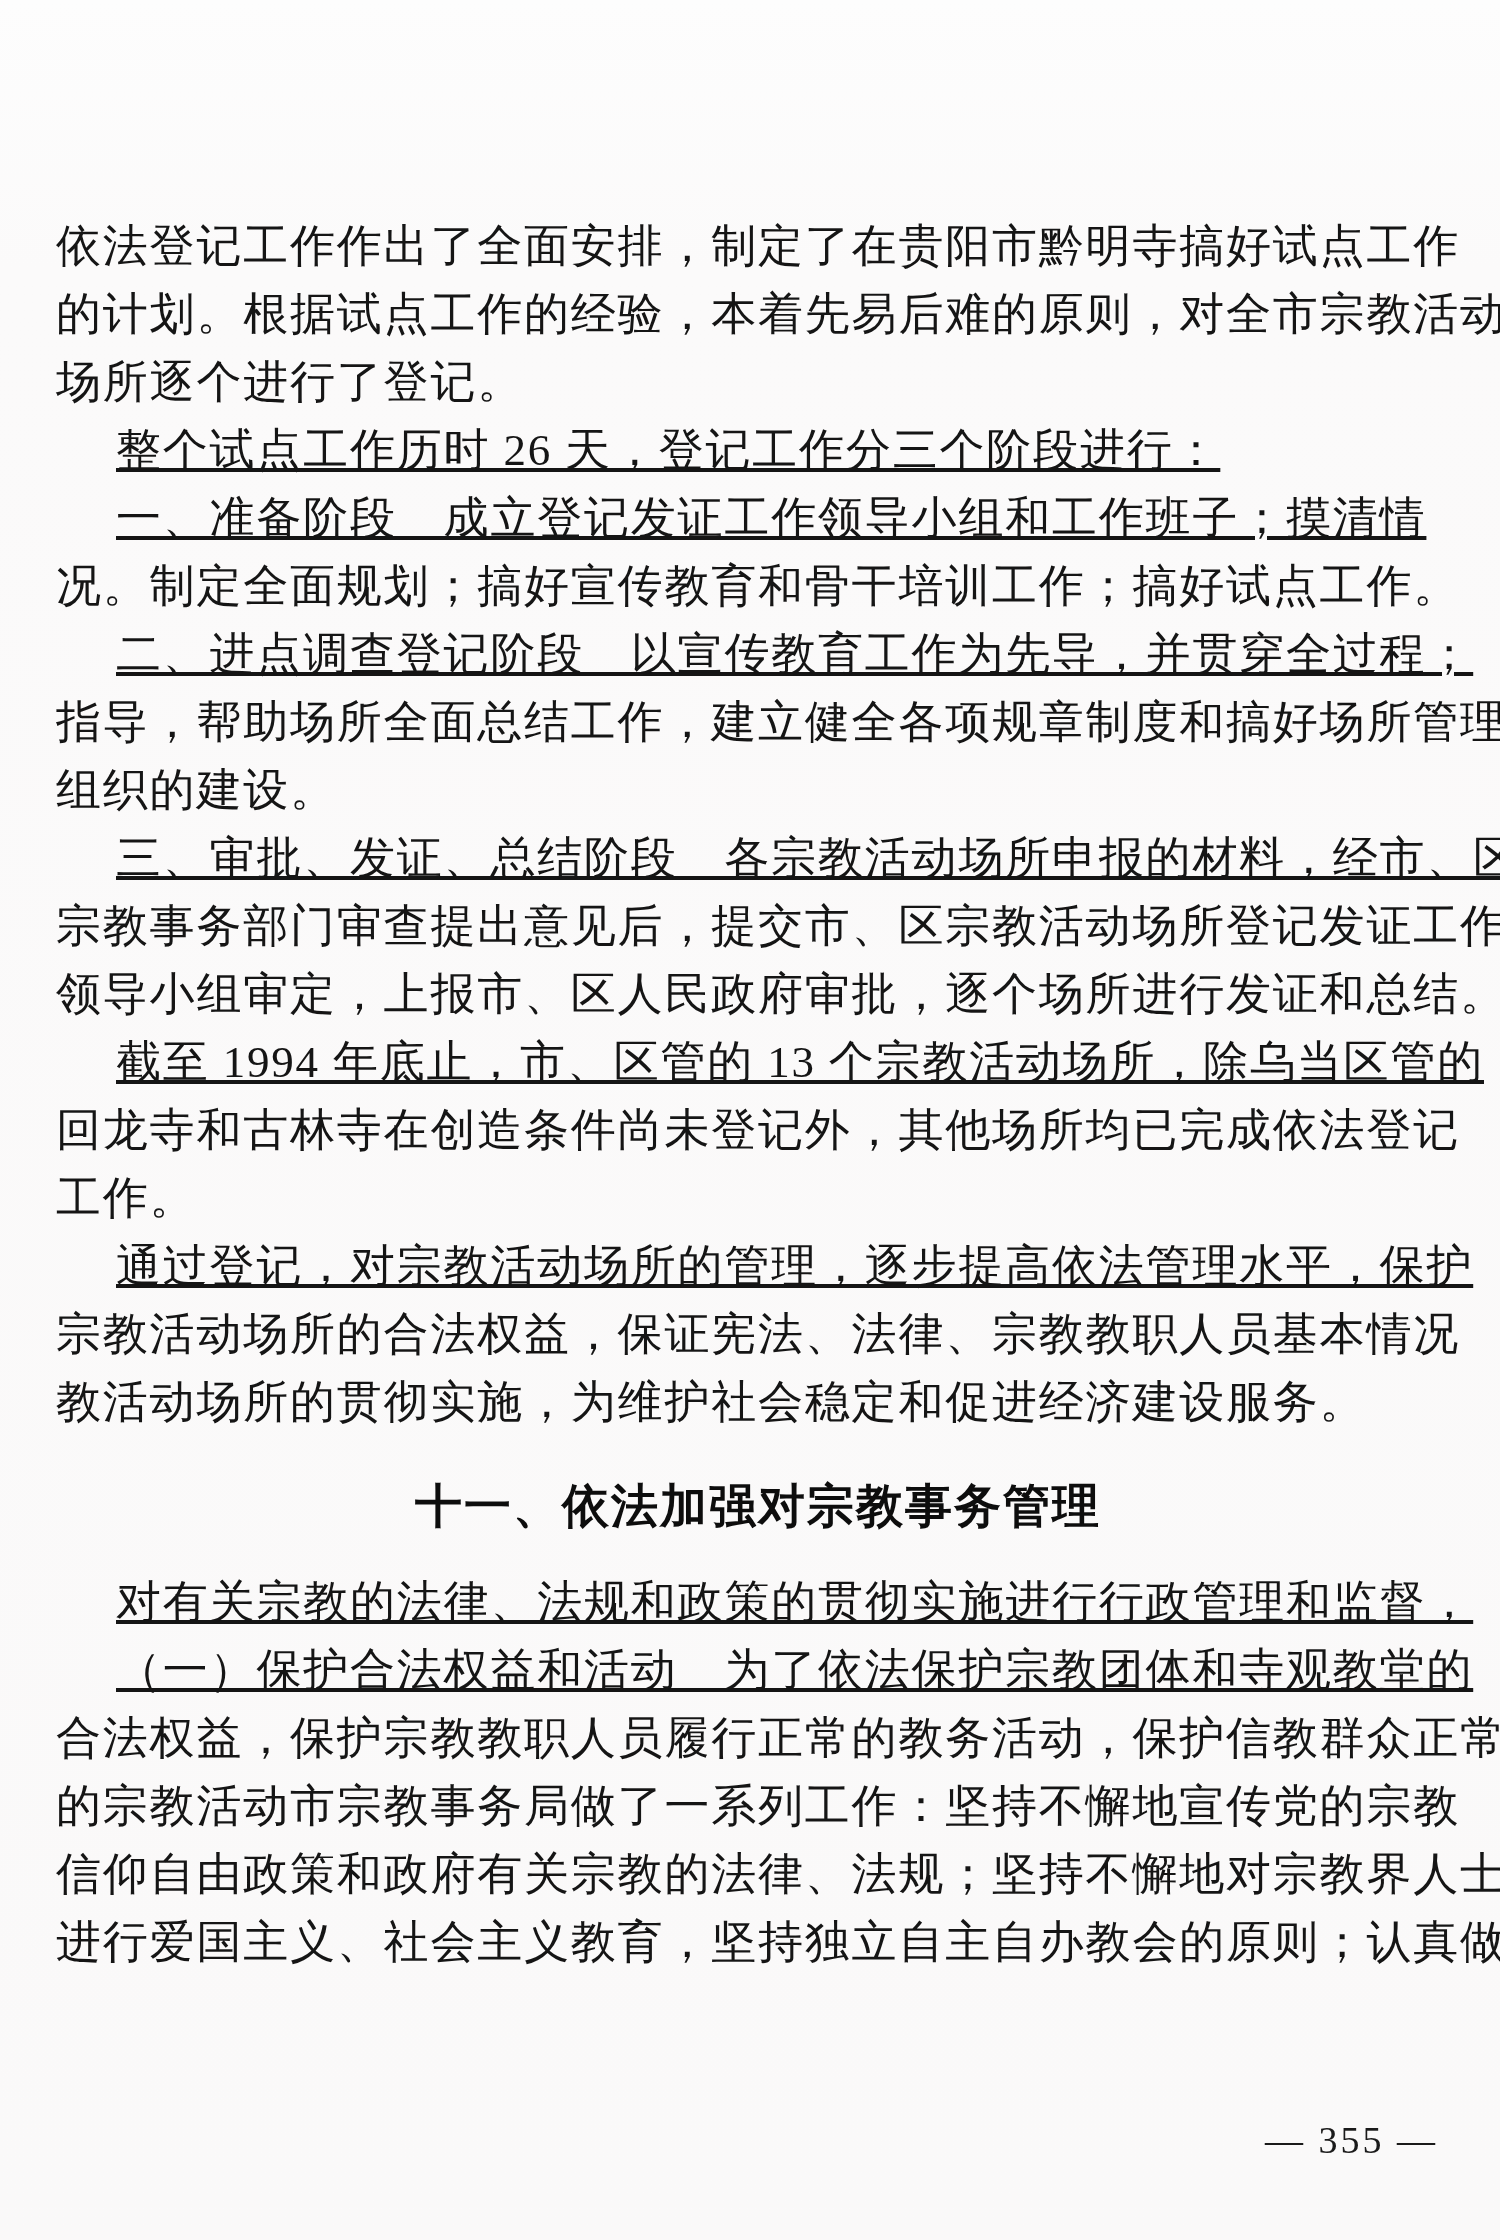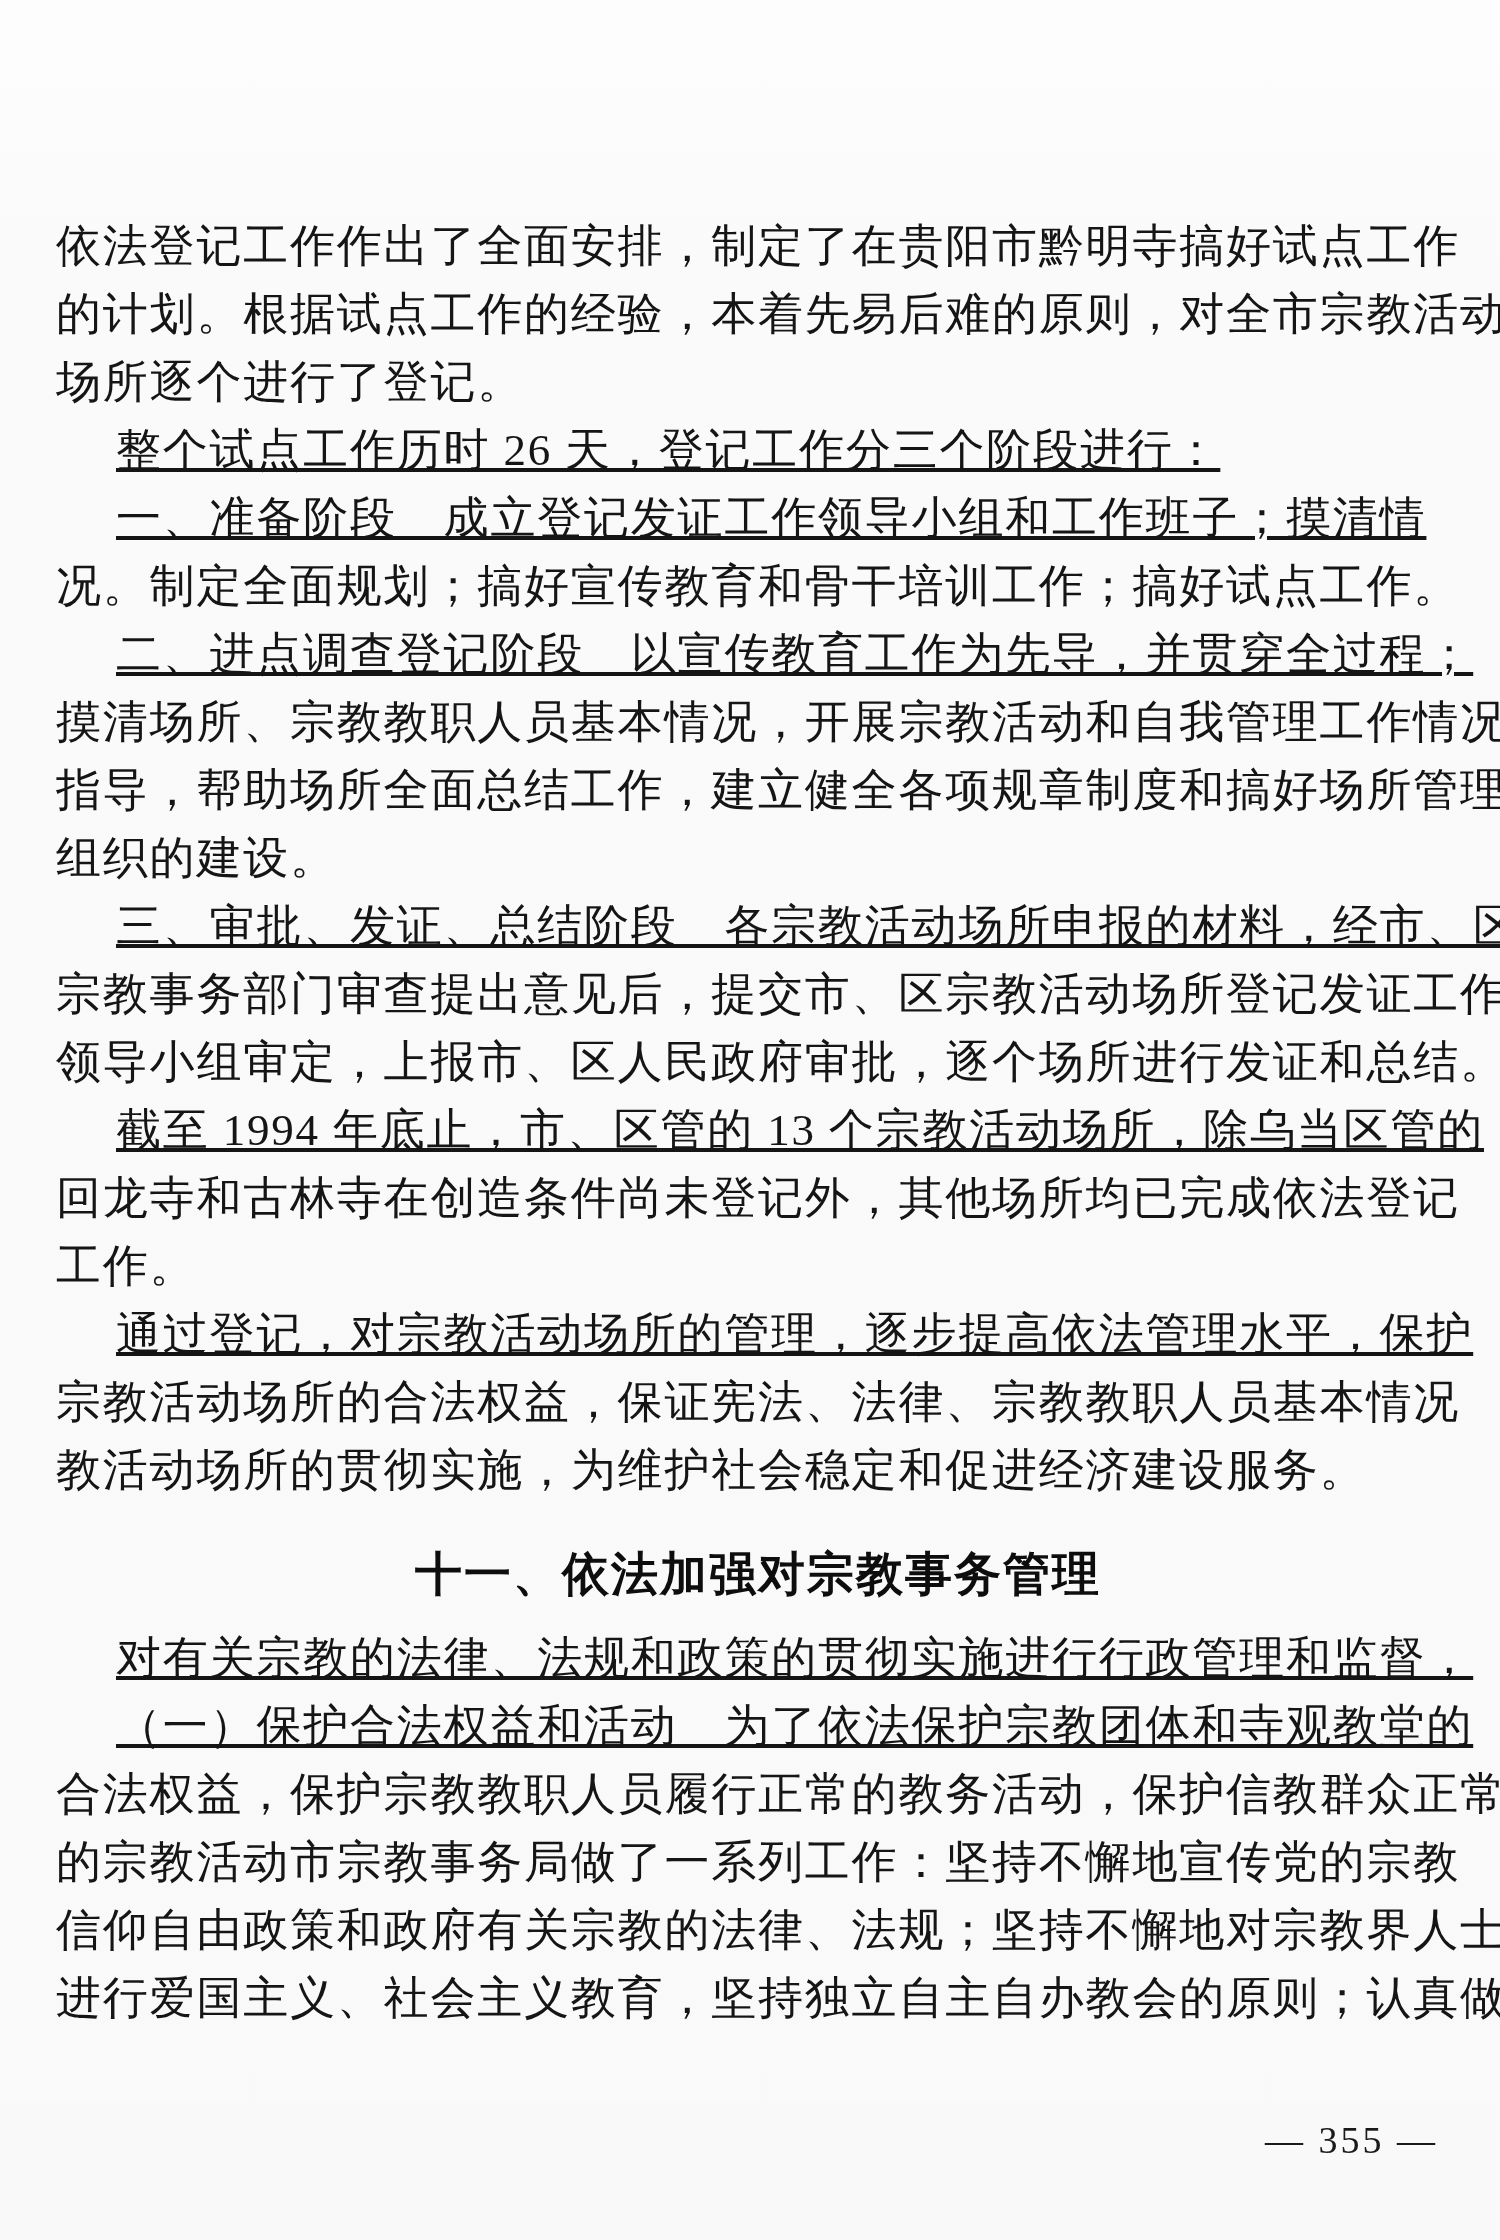--- a/index.html
+++ b/index.html
@@ -23,21 +23,21 @@
     line-height: 68px;
     font-size: 45px;
     letter-spacing: 1.8px;
     white-space: pre;
     text-rendering: optimizeLegibility;
   }
   .line.indent { text-indent: 60px; text-decoration: underline; }
   .heading {
     height: 68px;
     line-height: 68px;
-    margin: 36px 0 16px 0;
+    margin: 36px 0 28px 0;
     font-size: 47px;
     font-weight: bold;
     text-align: center;
     letter-spacing: 2px;
     font-family: "Liberation Sans", "DejaVu Sans", sans-serif;
     color: #0d0d0d;
   }
   .page-number {
     position: absolute;
     top: 2118px;
@@ -53,21 +53,20 @@
 
 <div class="page">
   <div class="text-block">
     <div class="line">依法登记工作作出了全面安排，制定了在贵阳市黔明寺搞好试点工作</div>
     <div class="line">的计划。根据试点工作的经验，本着先易后难的原则，对全市宗教活动</div>
     <div class="line">场所逐个进行了登记。</div>
     <div class="line indent">整个试点工作历时 26 天，登记工作分三个阶段进行：</div>
     <div class="line indent">一、准备阶段　成立登记发证工作领导小组和工作班子；摸清情</div>
     <div class="line">况。制定全面规划；搞好宣传教育和骨干培训工作；搞好试点工作。</div>
     <div class="line indent">二、进点调查登记阶段　以宣传教育工作为先导，并贯穿全过程；</div>
-    <div class="line">摸清场所、宗教教职人员基本情况，开展宗教活动和自我管理工作情况</div>
     <div class="line">指导，帮助场所全面总结工作，建立健全各项规章制度和搞好场所管理</div>
     <div class="line">组织的建设。</div>
     <div class="line indent">三、审批、发证、总结阶段　各宗教活动场所申报的材料，经市、区</div>
     <div class="line">宗教事务部门审查提出意见后，提交市、区宗教活动场所登记发证工作</div>
     <div class="line">领导小组审定，上报市、区人民政府审批，逐个场所进行发证和总结。</div>
     <div class="line indent">截至 1994 年底止，市、区管的 13 个宗教活动场所，除乌当区管的</div>
     <div class="line">回龙寺和古林寺在创造条件尚未登记外，其他场所均已完成依法登记</div>
     <div class="line">工作。</div>
     <div class="line indent">通过登记，对宗教活动场所的管理，逐步提高依法管理水平，保护</div>
     <div class="line">宗教活动场所的合法权益，保证宪法、法律、宗教教职人员基本情况</div>

